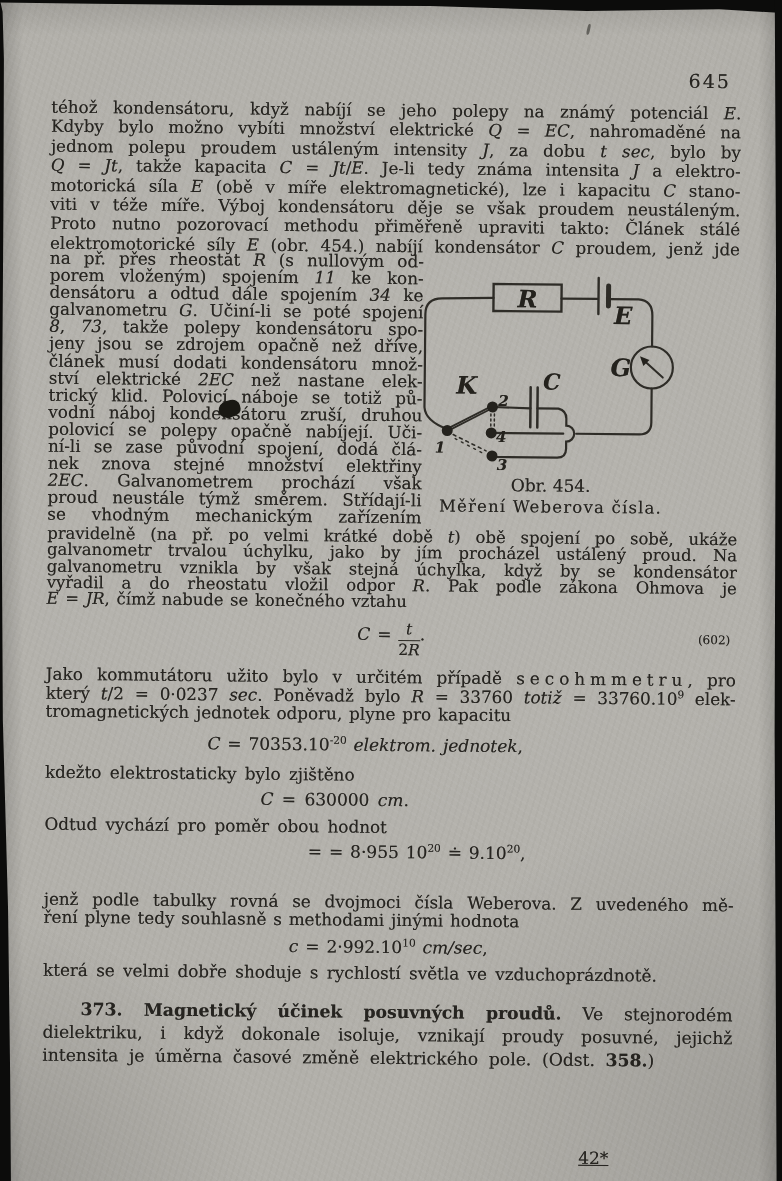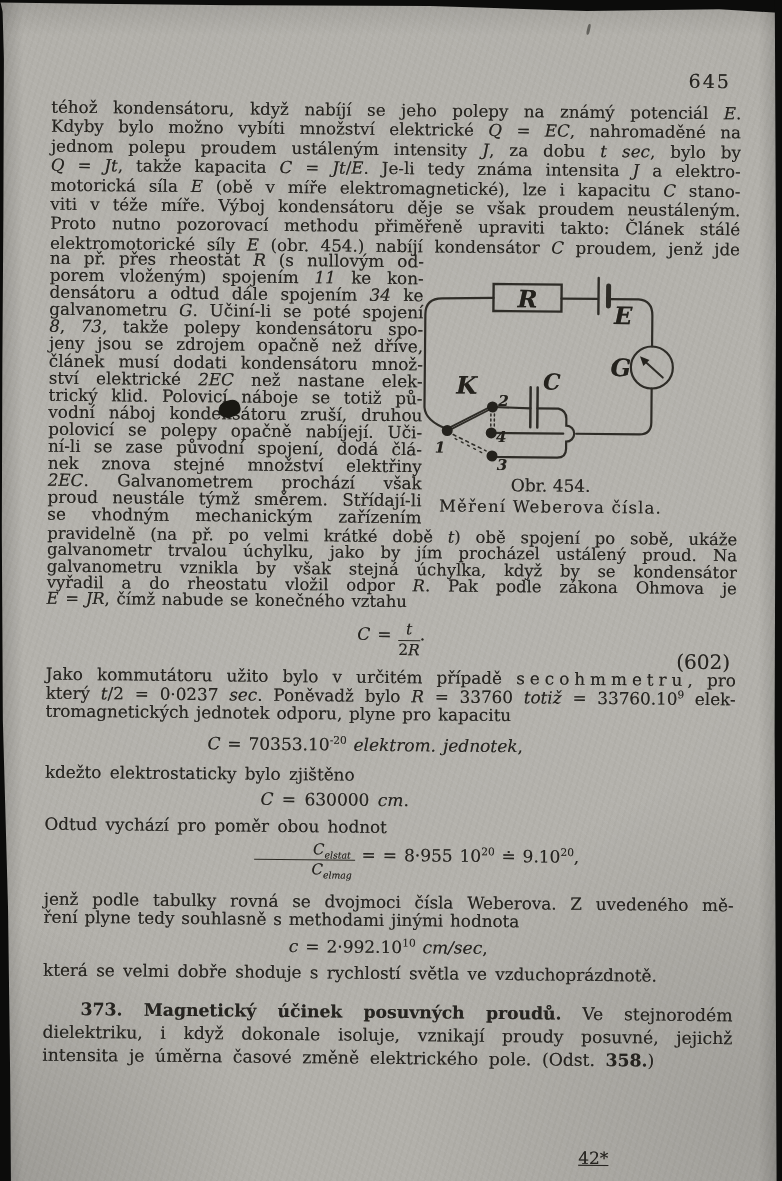--- a/index.html
+++ b/index.html
@@ -29,21 +29,21 @@
   .line{text-align:justify;text-align-last:justify;}
   .line.nl{text-align:justify;text-align-last:left;}
   .w615{width:612px;}
   .lsp{letter-spacing:5px;}
   sup{font-size:0.62em;vertical-align:super;line-height:0;}
   sub{font-size:0.62em;vertical-align:sub;line-height:0;}
   .ceq{text-align:center;}
   .frac{display:inline-block;vertical-align:-0.95em;text-align:center;line-height:1.15;}
   .frac .num{display:block;border-bottom:1.6px solid #2a2822;padding:0 4px 1px;}
   .frac .den{display:block;padding-top:1px;}
-  .eqlabel{position:absolute;right:6px;top:26px;font-size:20px;}
+  .eqlabel{position:absolute;right:6px;top:9px;font-size:12px;}
   .blot{position:absolute;background:#191813;border-radius:55% 45% 62% 50%/62% 50% 45% 58%;
     transform:rotate(-14deg);}
   .speck{position:absolute;background:#3c3a36;opacity:0.65;border-radius:40%;}
   .figcap{position:absolute;width:100%;text-align:center;}
 </style>
 </head>
 <body>
 
 <div class="paper"></div>
 
@@ -156,24 +156,20 @@
 
   <div class="tx ceq" style="left:47px;top:735px;width:640px;font-size:17px;"><i>C</i> = 70353.10<sup>-20</sup> <i>elektrom. jednotek</i>,</div>
 
   <div class="tx" style="left:47px;top:765px;font-size:16.8px;word-spacing:3px;">kdežto elektrostaticky bylo zjištěno</div>
 
   <div class="tx ceq" style="left:47px;top:790px;width:580px;font-size:17px;word-spacing:3px;"><i>C</i> = 630000 <i>cm</i>.</div>
 
   <div class="tx" style="left:47px;top:817px;font-size:16.8px;word-spacing:3px;">Odtud vychází pro poměr obou hodnot</div>
 
   <div class="tx" style="left:47px;top:842px;width:690px;font-size:17px;text-align:center;text-indent:55px;">
-    <span class="frac" style="font-size:15px;">
-      <span class="num"><i>C<sub>elstat</sub></i></span>
-      <span class="den"><i>C<sub>elmag</sub></i></span>
-    </span>
     <span>=</span>
     <span>= 8·955 10<sup>20</sup> ≐ 9.10<sup>20</sup>,</span>
   </div>
 
   <div class="tx" style="left:47px;top:893px;width:690px;font-size:16.8px;line-height:18.2px;">
     <div class="line">jenž podle tabulky rovná se dvojmoci čísla Weberova. Z uvedeného mě-</div>
     <div class="line nl">ření plyne tedy souhlasně s methodami jinými hodnota</div>
   </div>
 
   <div class="tx ceq" style="left:47px;top:937px;width:690px;font-size:17px;"><i>c</i> = 2·992.10<sup>10</sup> <i>cm/sec</i>,</div>

